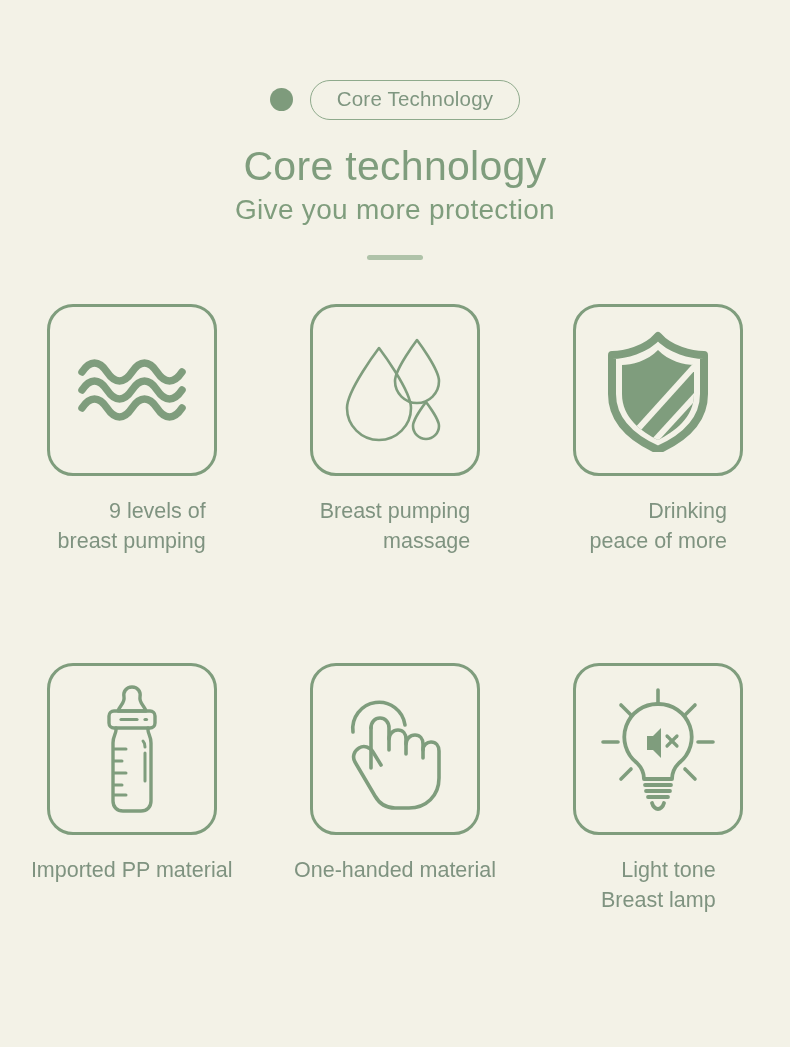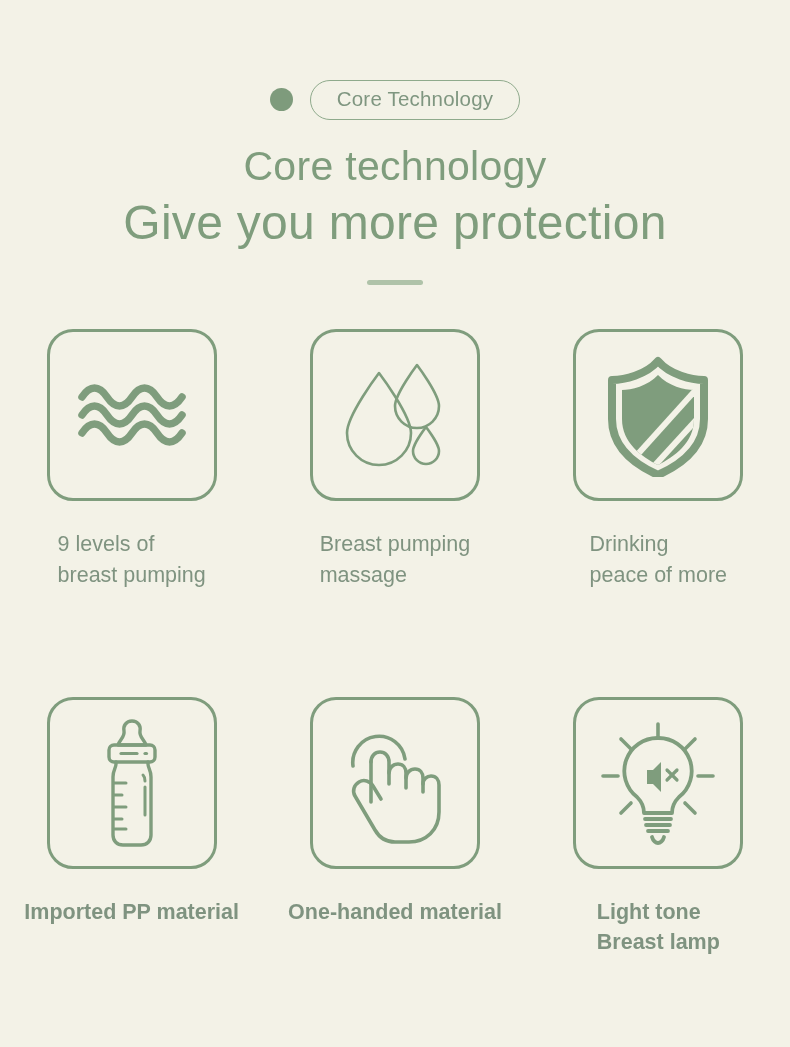--- a/index.html
+++ b/index.html
@@ -47,21 +47,21 @@
     text-align: center;
     color: #7f9d7d;
     letter-spacing: 0.3px;
   }
   .heading-line1 {
     font-size: 41px;
     line-height: 1.28;
     font-weight: 400;
   }
   .heading-line2 {
-    font-size: 48px;
+    font-size: 28px;
     line-height: 1.28;
     font-weight: 400;
   }
   .rule {
     width: 56px;
     height: 5px;
     border-radius: 3px;
     background: #afc3a9;
     margin: 27px auto 0 auto;
   }
@@ -71,37 +71,37 @@
     margin-top: 44px;
     display: grid;
     grid-template-columns: repeat(3, 1fr);
     row-gap: 0;
   }
   .cell {
     display: flex;
     flex-direction: column;
     align-items: center;
   }
-  .row2 .cell { margin-top: 0; font-weight: bold; }
+  .row2 .cell { margin-top: 0; }
 
   .card {
     width: 170px;
     height: 172px;
     border: 3.2px solid #7f9d7d;
     border-radius: 26px;
     box-sizing: border-box;
     display: flex;
     align-items: center;
     justify-content: center;
   }
   .card svg { display: block; }
 
   .caption {
-    margin-top: 28px;
-    text-align: left;
+    margin-top: 20px;
+    text-align: right;
     color: #7f9380;
     font-size: 21.5px;
     line-height: 1.42;
     white-space: pre-line;
   }
   .row-gap-spacer { height: 62px; }
 </style>
 </head>
 <body>
 

